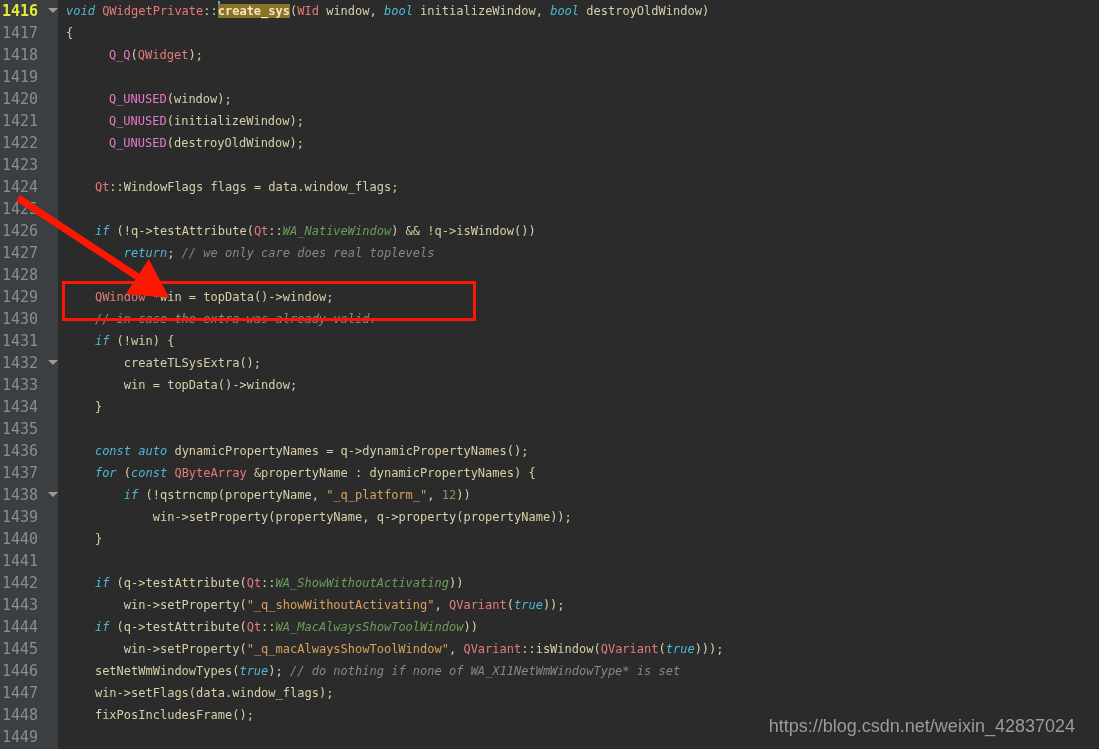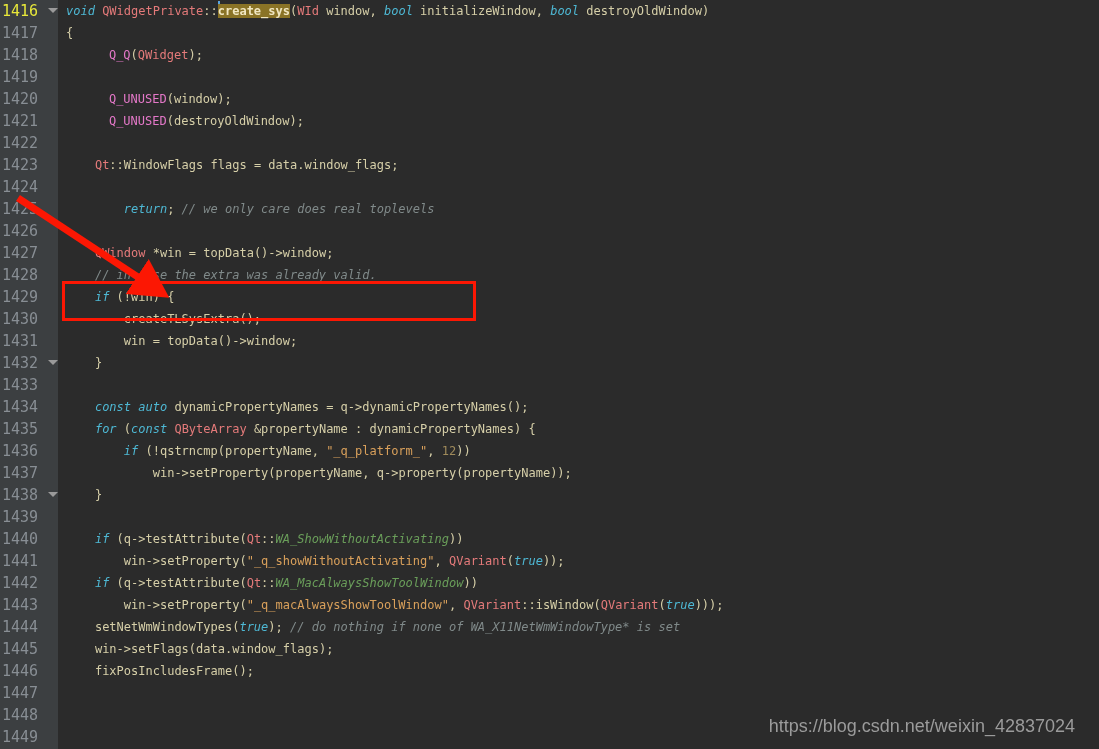--- a/index.html
+++ b/index.html
@@ -33,21 +33,21 @@
     line-height: 22px;
     font-size: 15px;
     color: #888e94;
     text-align: right;
     padding-right: 20px;
     box-sizing: border-box;
     white-space: nowrap;
   }
   .gutter-row.current {
     color: #e8e83a;
-    font-weight: normal;
+    font-weight: bold;
   }
   .fold {
     position: absolute;
     right: 0px; top: 8px;
     width: 0; height: 0;
     border-left: 5px solid transparent;
     border-right: 5px solid transparent;
     border-top: 5px solid #9a9a9a;
   }
 
@@ -152,24 +152,26 @@
       <div class="gutter-row">1448</div>
       <div class="gutter-row">1449</div>
     </div>
 
   <div id="code">
       <div class="code-row"><span class="kw">void</span> <span class="cls">QWidgetPrivate</span>::<span class="caret"></span><span class="sel">create_sys</span>(<span class="cls">WId</span> <span class="fn">window</span>, <span class="kw">bool</span> <span class="fn">initializeWindow</span>, <span class="kw">bool</span> <span class="fn">destroyOldWindow</span>)</div>
       <div class="code-row">{</div>
       <div class="code-row">    <span class="mac">Q_Q</span>(<span class="cls">QWidget</span>);</div>
       <div class="code-row"></div>
       <div class="code-row">    <span class="mac">Q_UNUSED</span>(<span class="fn">window</span>);</div>
+      <div class="code-row">    <span class="mac">Q_UNUSED</span>(<span class="fn">initializeWindow</span>);</div>
       <div class="code-row">    <span class="mac">Q_UNUSED</span>(<span class="fn">destroyOldWindow</span>);</div>
       <div class="code-row"></div>
       <div class="code-row">    <span class="cls">Qt</span>::<span class="fn">WindowFlags</span> <span class="fn">flags</span> = <span class="fn">data</span>.<span class="fn">window_flags</span>;</div>
       <div class="code-row"></div>
+      <div class="code-row">    <span class="kw">if</span> (!<span class="fn">q</span>-&gt;<span class="fn">testAttribute</span>(<span class="cls">Qt</span>::<span class="enm">WA_NativeWindow</span>) &amp;&amp; !<span class="fn">q</span>-&gt;<span class="fn">isWindow</span>())</div>
       <div class="code-row">        <span class="kw">return</span>; <span class="cmt">// we only care does real toplevels</span></div>
       <div class="code-row"></div>
       <div class="code-row">    <span class="cls">QWindow</span> *<span class="fn">win</span> = <span class="fn">topData</span>()-&gt;<span class="fn">window</span>;</div>
       <div class="code-row">    <span class="cmt">// in case the extra was already valid.</span></div>
       <div class="code-row">    <span class="kw">if</span> (!<span class="fn">win</span>) {</div>
       <div class="code-row">        <span class="fn">createTLSysExtra</span>();</div>
       <div class="code-row">        <span class="fn">win</span> = <span class="fn">topData</span>()-&gt;<span class="fn">window</span>;</div>
       <div class="code-row">    }</div>
       <div class="code-row"></div>
       <div class="code-row">    <span class="kw">const</span> <span class="kw">auto</span> <span class="fn">dynamicPropertyNames</span> = <span class="fn">q</span>-&gt;<span class="fn">dynamicPropertyNames</span>();</div>

